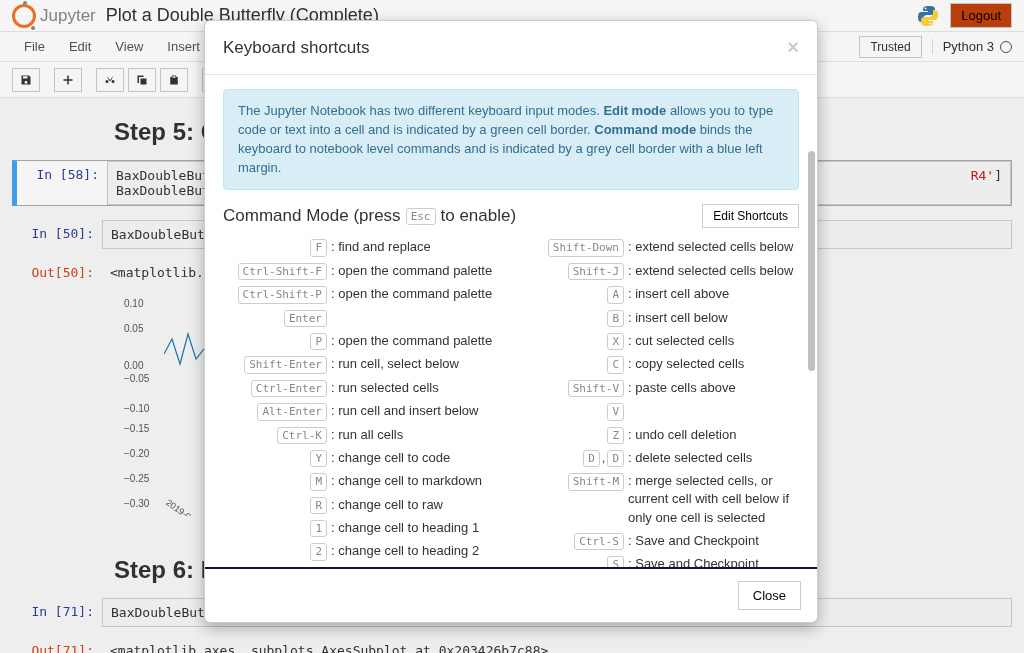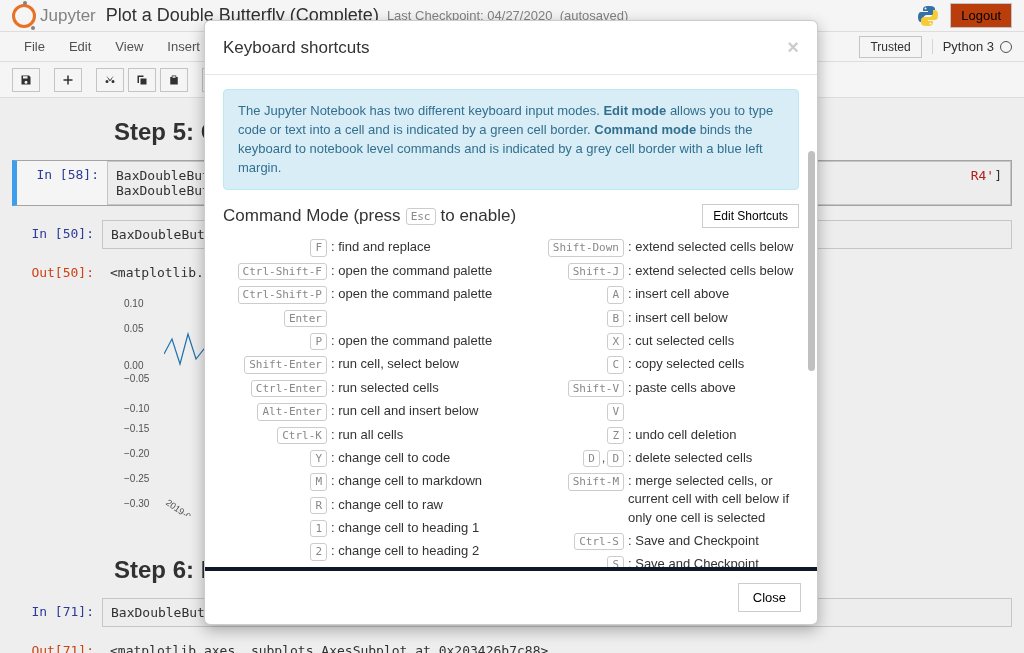--- a/index.html
+++ b/index.html
@@ -62,38 +62,35 @@
 .mode-heading { font-size: 17px; font-weight: 500; margin: 4px 0 10px; display: flex; align-items: center; }
 .mode-heading .kbd { margin: 0 5px; }
 .edit-shortcuts-btn { margin-left: auto; border: 1px solid #ccc; background: #fff; padding: 4px 10px; font-size: 12px; cursor: pointer; font-weight: normal; }
 .shortcuts-grid { display: flex; gap: 18px; }
 .shortcuts-col { flex: 1; }
 .shortcut-row { display: flex; align-items: flex-start; margin-bottom: 5px; font-size: 13px; line-height: 1.4; }
 .shortcut-keys { width: 108px; text-align: right; flex-shrink: 0; padding-right: 4px; }
 .shortcut-desc { flex: 1; color: #333; }
 .kbd { display: inline-block; border: 1px solid #ccc; border-radius: 3px; padding: 0 4px; font-family: monospace; font-size: 11px; color: #888; background: #fff; line-height: 1.4; }
 .kbd-sep { color: #555; margin: 0 2px; }
-.modal-footer { padding: 12px 16px; border-top: 4px solid #0f172a; text-align: right; }
+.modal-footer { padding: 12px 16px; border-top: 2px solid #0f172a; text-align: right; }
 .close-btn { border: 1px solid #ccc; background: #fff; padding: 6px 14px; font-size: 13px; cursor: pointer; }
 .modal-scrollbar-thumb { position:absolute; right:2px; top:76px; width:7px; height:220px; background:#c0c0c0; border-radius:4px; }
 
 svg { display: block; }
 </style>
 </head>
 <body>
 
 <div class="header">
   <div class="logo">
     <span class="logo-icon"></span>
     <span>Jupyter</span>
   </div>
   <span class="notebook-name">Plot a Double Butterfly (Complete)</span>
-  <span class="checkpoint-status">
-    <span>Last Checkpoint: 04/27/2020</span>&nbsp;&nbsp;<span>(autosaved)</span>
-  </span>
   <div class="header-right">
     <span>
       <svg class="python-icon" viewBox="0 0 48 48">
           <path fill="#3776ab" d="M24 4c-6 0-10 2-10 6v4h10v2H10c-4 0-6 4-6 10s2 10 6 10h4v-6c0-4 3-8 8-8h10c4 0 6-3 6-6V10c0-4-4-6-10-6h-4zm-5 3a2 2 0 110 4 2 2 0 010-4z"></path>
           <path fill="#ffd43b" d="M24 44c6 0 10-2 10-6v-4H24v-2h14c4 0 6-4 6-10s-2-10-6-10h-4v6c0 4-3 8-8 8H16c-4 0-6 3-6 6v6c0 4 4 6 10 6h4zm5-3a2 2 0 110-4 2 2 0 010 4z"></path>
         </svg>
     </span>
     <button class="logout-btn">Logout</button>
   </div>
 </div>

